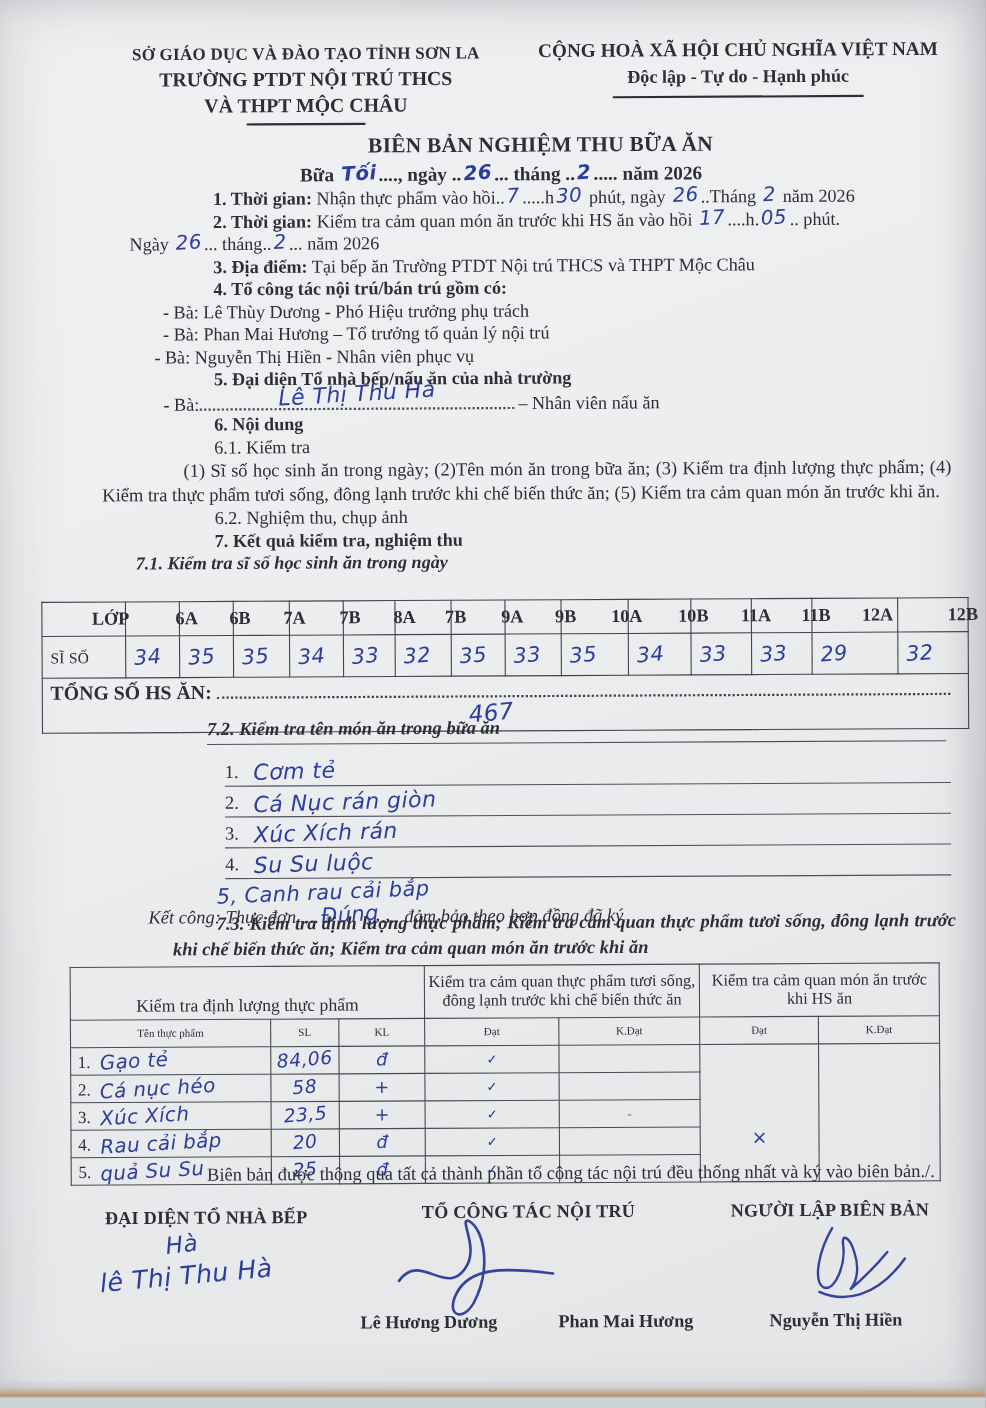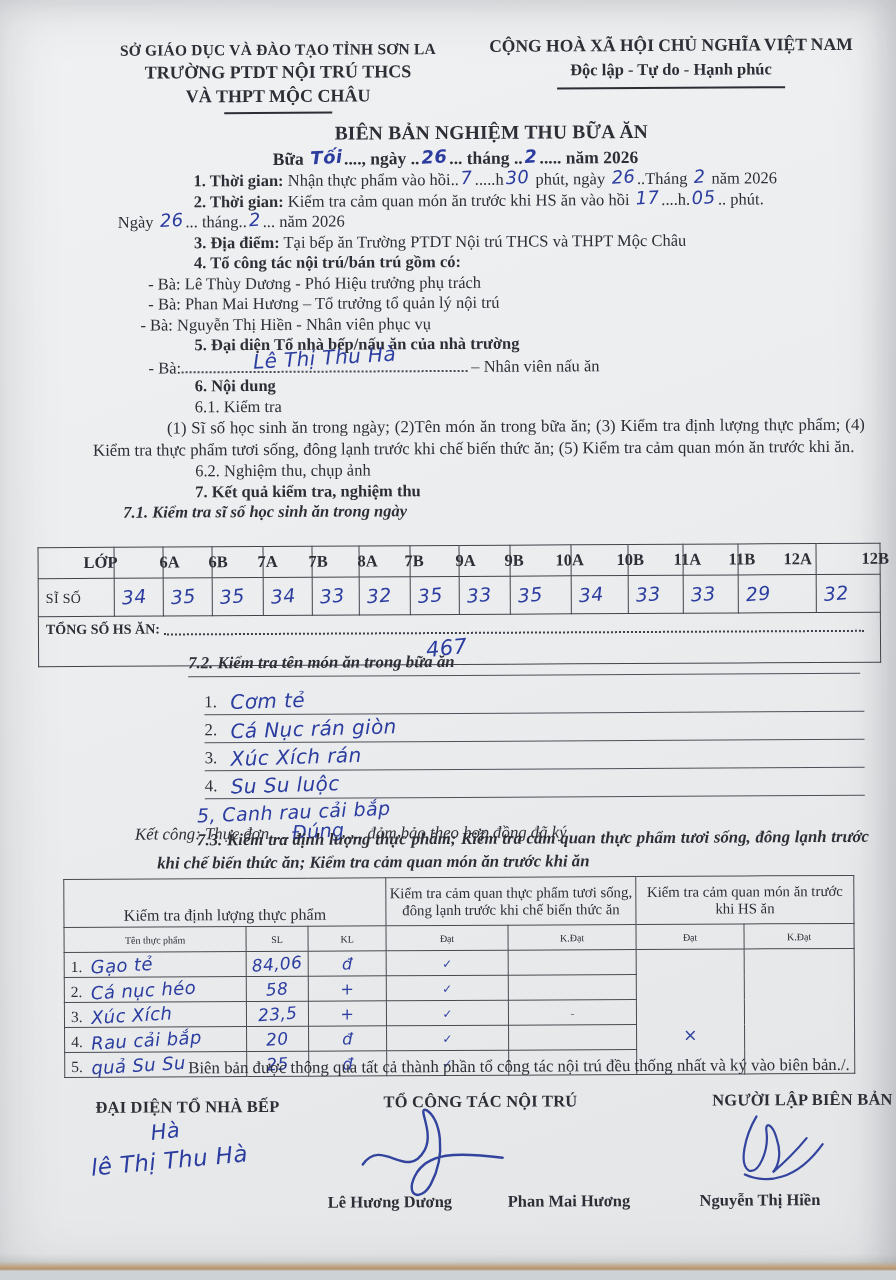--- a/index.html
+++ b/index.html
@@ -52,21 +52,21 @@
   
   table{border-collapse:collapse;table-layout:fixed;}
   .t71{position:absolute;top:545px;left:38px;width:842px;}
   .t71 td{border:1.4px solid #43434c;padding:0 0 0 7px;font-size:16.5px;vertical-align:middle;}
   .t71 .hrow td{height:30px;font-weight:bold;padding-left:45px;}
   .t71 .srow td{height:37px;}
   .t71 .lbl{font-weight:normal;font-size:14px;letter-spacing:.3px;}
   .t71 .num{display:inline-block;font-size:19px;transform:rotate(-4deg);}
   .t71 .trow td{height:46px;vertical-align:top;padding-top:3px;position:relative;}
   .t71 .tot-wrap{display:flex;align-items:flex-end;}
-  .t71 .tot-lbl{font-weight:bold;font-size:14px;white-space:nowrap;line-height:20px;}
+  .t71 .tot-lbl{font-weight:bold;font-size:18px;white-space:nowrap;line-height:20px;}
   .t71 .dotfill{flex:1;border-bottom:2.2px dotted #3e3e48;height:14px;margin:0 16px 4px 4px;}
   .t71 .total-hw{position:absolute;left:46%;top:21px;font-size:21px;transform:rotate(-5deg);}
 
   
   .s72{position:absolute;top:652px;left:38px;width:828px;}
   .s72 .head{margin-left:150px;width:672px;font-weight:bold;font-style:italic;font-size:16.8px;
         border-bottom:1.6px solid #50505a;padding-bottom:3px;height:20px;line-height:20px;}
   .dish-row{margin-left:166px;width:660px;border-bottom:1.5px solid #50505a;height:27px;
         position:relative;font-size:16.8px;}
   .dish-row .no{position:absolute;left:0;bottom:2px;}
@@ -315,21 +315,21 @@
         </tr>
       </tbody>
         </table>
     </div>
 
     <div class="closing">Biên bản được thông qua tất cả thành phần tổ công tác nội trú đều thống nhất và ký vào biên bản./.</div>
 
     <div class="sig">
       <div class="t" style="left:185px;top:12px;">ĐẠI DIỆN TỔ NHÀ BẾP</div>
       <div class="t" style="left:478px;top:8px;">TỔ CÔNG TÁC NỘI TRÚ</div>
-      <div class="t" style="left:800px;top:8px;text-align:center;">NGƯỜI LẬP BIÊN BẢN</div>
+      <div class="t" style="left:752px;top:8px;text-align:center;">NGƯỜI LẬP BIÊN BẢN</div>
 
       <div class="hw hw1">Hà</div>
       <div class="hw hw2">lê Thị Thu Hà</div>
 
       <svg style="left:352px;top:18px;" width="160" height="100" viewBox="0 0 160 100">
         <path d="M8,62 C28,34 52,80 70,48 C80,30 62,4 72,8 C86,16 92,52 76,82 C66,100 50,94 60,74 C72,50 102,50 148,56" fill="none" stroke="#33449f" stroke-width="2.4" stroke-linecap="round"></path>
       </svg>
       <svg style="left:728px;top:28px;" width="110" height="80" viewBox="0 0 110 80">
         <path d="M26,6 C14,26 8,54 18,60 C28,64 38,40 36,22 C34,10 42,14 46,28 C52,46 46,58 42,62 C54,52 66,40 76,28 M14,64 C36,74 66,70 92,34" fill="none" stroke="#33449f" stroke-width="2.2" stroke-linecap="round"></path>
       </svg>

